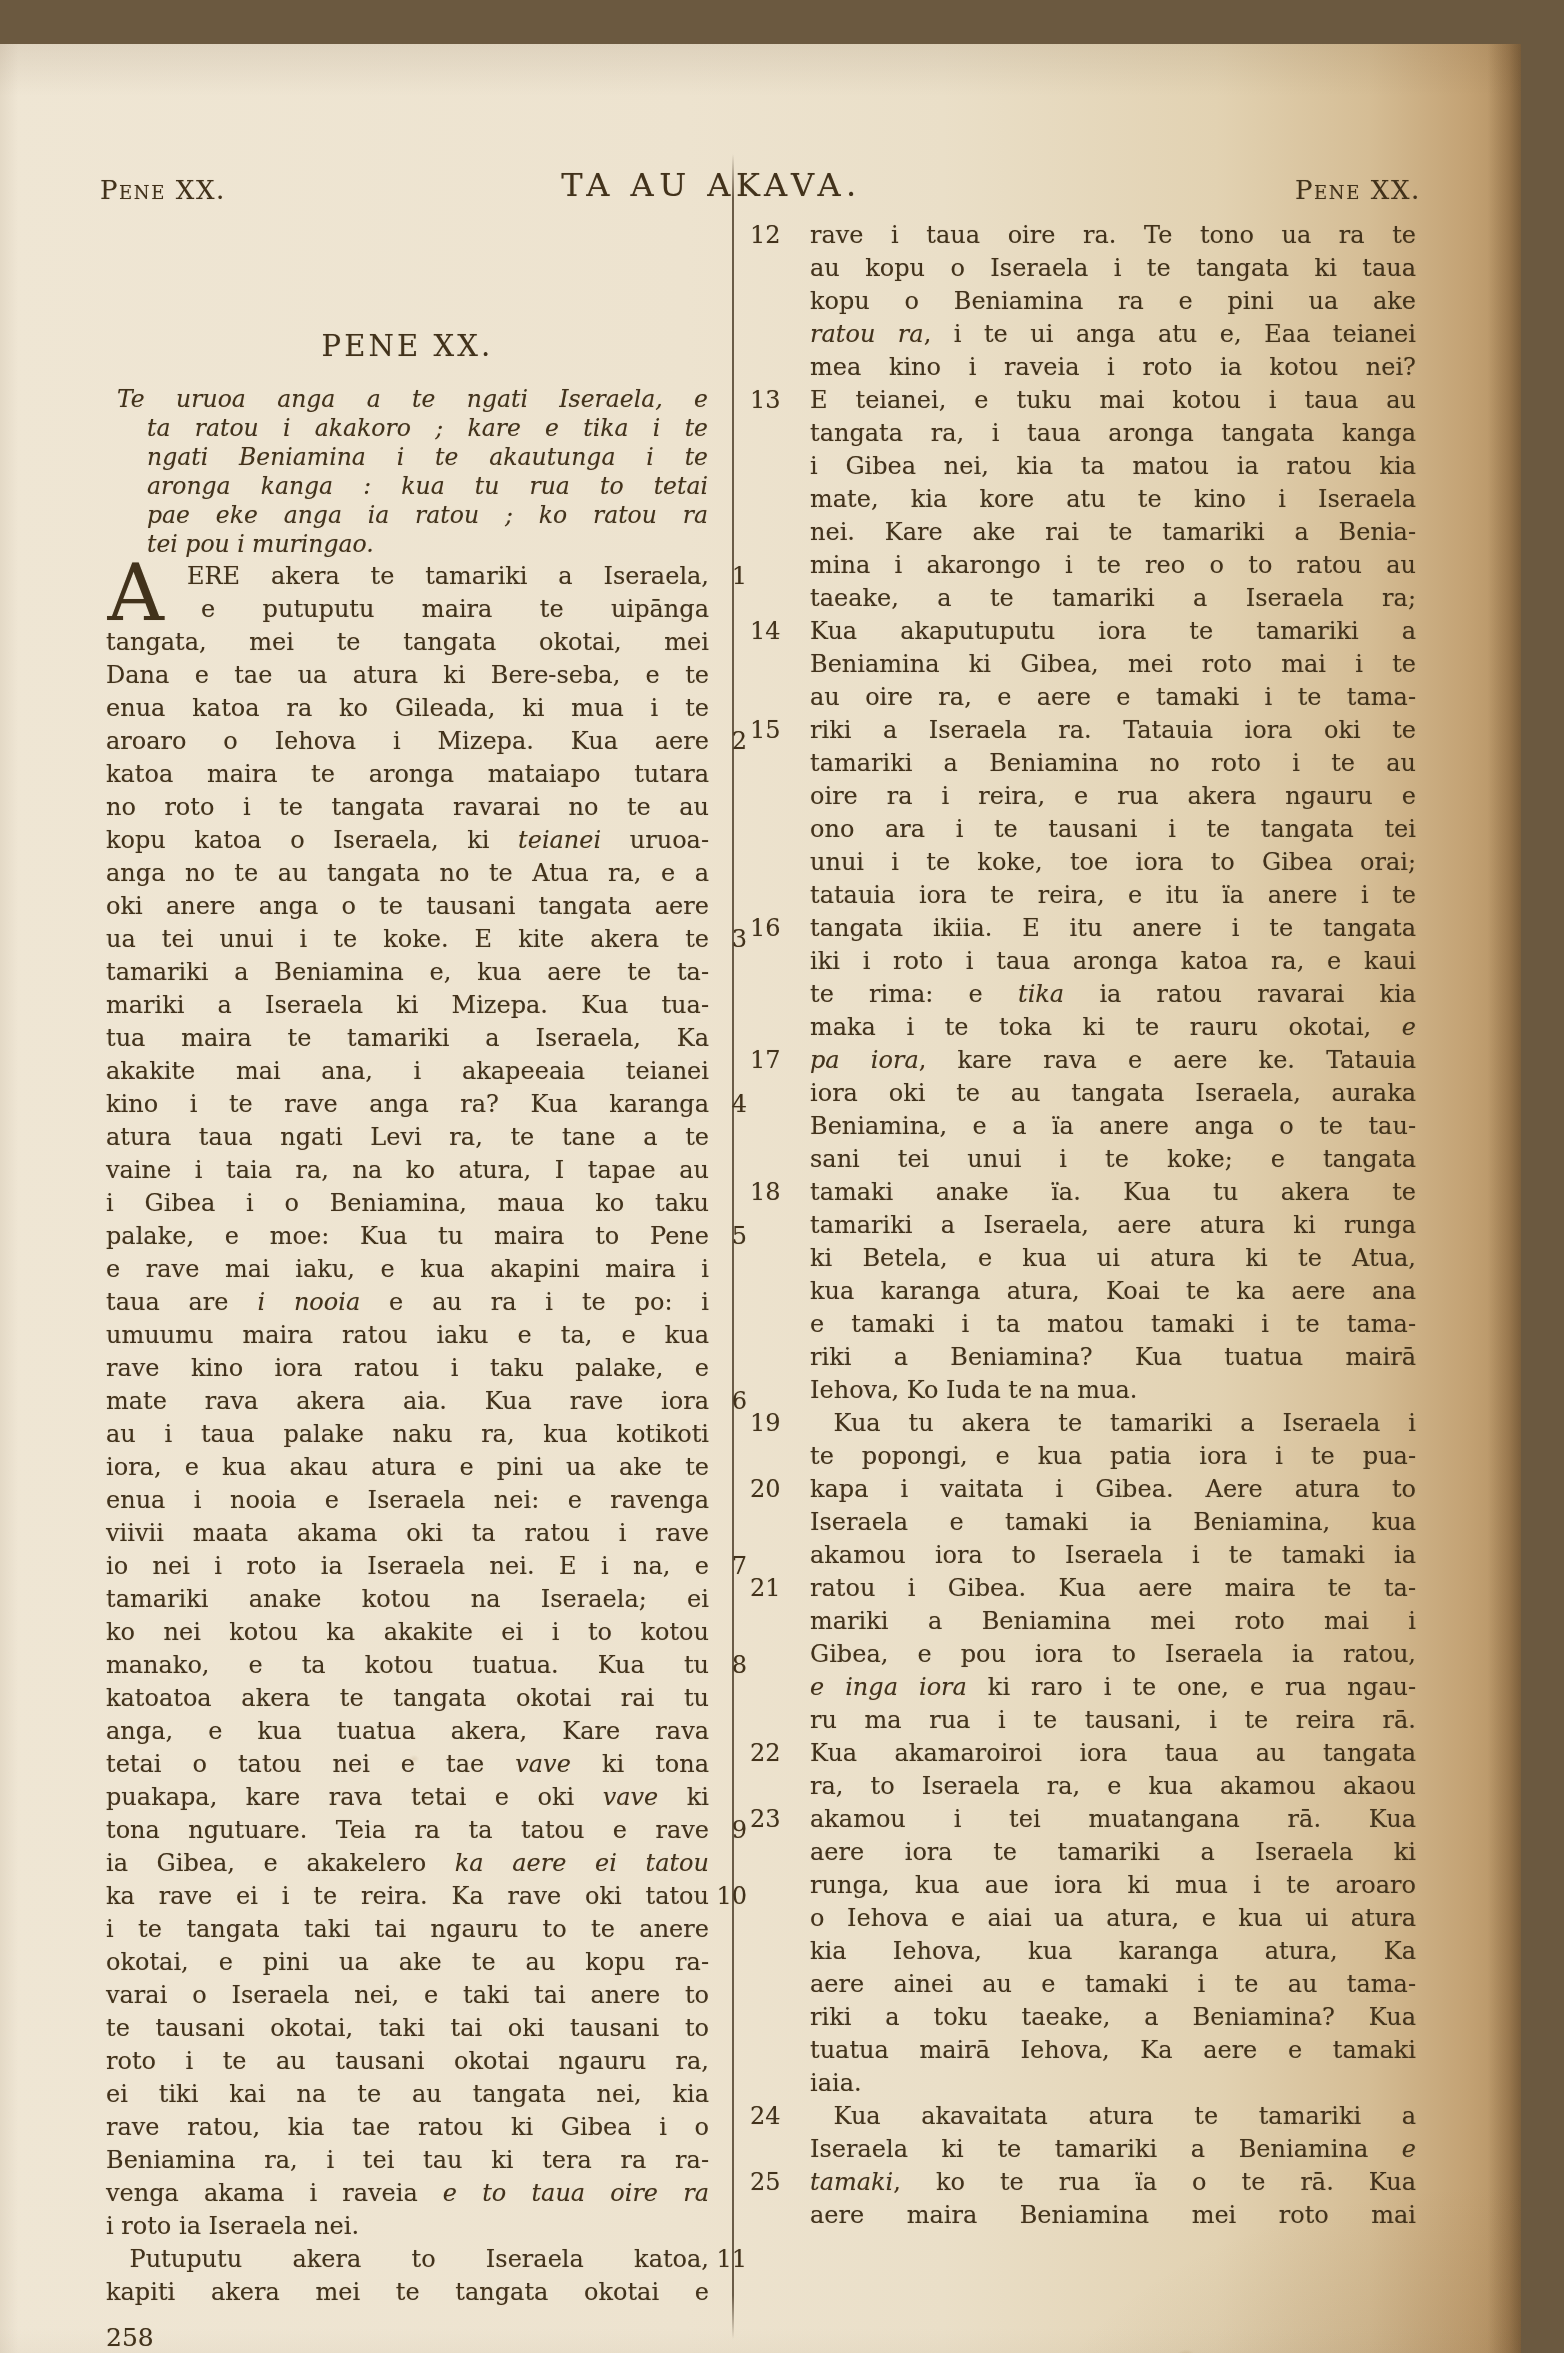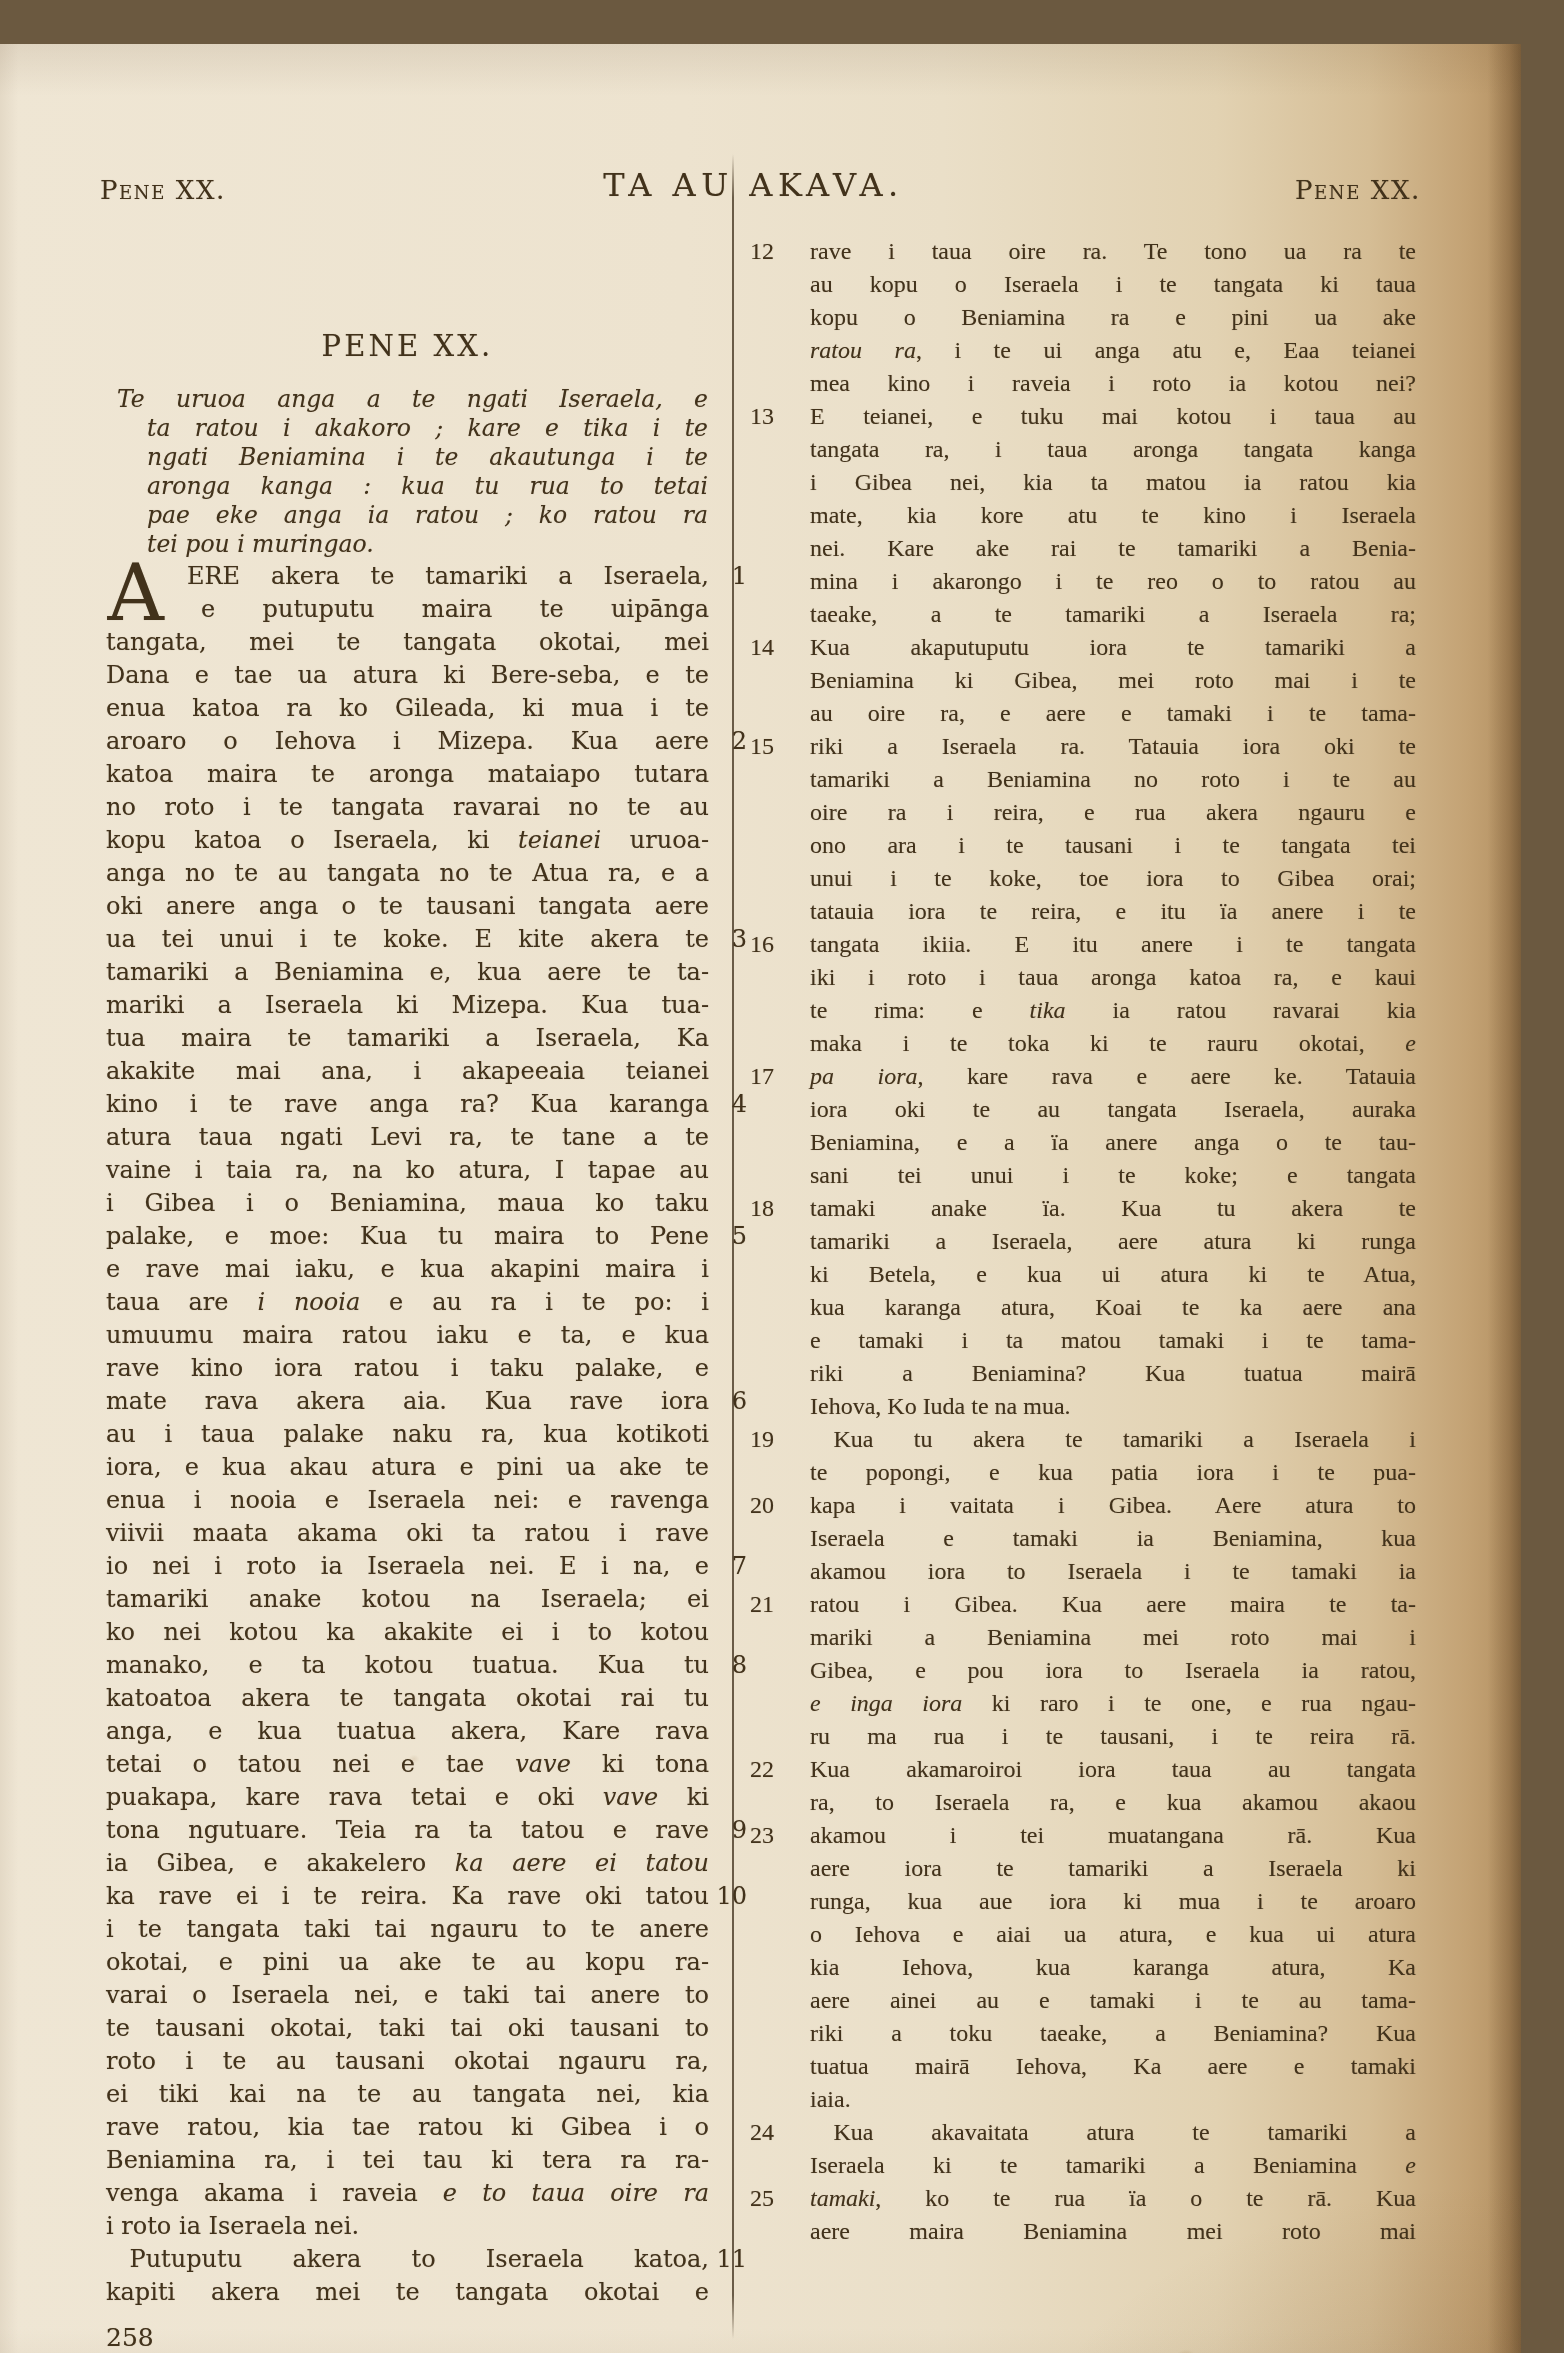--- a/index.html
+++ b/index.html
@@ -12,33 +12,33 @@
     background:
       radial-gradient(14px 11px at 1186px 2313px, rgba(140,95,40,0.22), rgba(0,0,0,0) 70%),
       radial-gradient(7.8px 6.3px at 414px 1715px, rgba(140,95,40,0.12), rgba(0,0,0,0) 70%),
       radial-gradient(704px 407px at 100% 103%, rgba(120,85,45,0.22), rgba(0,0,0,0) 70%),
       linear-gradient(180deg, rgba(90,60,30,0.10) 0px, rgba(0,0,0,0) 2.2%, rgba(0,0,0,0) 97%, rgba(120,90,60,0.10) 100%),
       linear-gradient(90deg, rgba(90,60,30,0.08) 0%, rgba(0,0,0,0) 1.2%, rgba(0,0,0,0) 97.8%, rgba(90,60,30,0.30) 99.2%, rgba(58,38,18,0.45) 100%),
       linear-gradient(90deg, #efe6d4 0%, #ede3cf 45%, #eadfc8 62%, #e2d2b2 80%, #d5bd95 90%, #c3a274 96.5%, #b18e5f 100%);
     margin-top: 44px;
   }
   .runhead{position:absolute;font-variant:small-caps;font-size:26px;letter-spacing:1.6px;white-space:nowrap;}
-  .runhead-center{position:absolute;top:122px;left:519px;width:469px;text-align:center;
+  .runhead-center{position:absolute;top:122px;left:477px;width:469px;text-align:center;
     font-size:32px;letter-spacing:5.5px;white-space:nowrap;}
   .chapter-title{position:absolute;top:285px;left:106px;width:603px;text-align:center;
     font-size:29px;letter-spacing:3.1px;}
   .summary{position:absolute;top:341px;left:117px;width:591px;
     font-style:italic;font-size:23.5px;line-height:29px;}
   .summary .sline{padding-left:30px;text-align:justify;text-align-last:justify;}
   .summary .sline:first-child{padding-left:0;}
   .summary .sline.short{text-align-last:left;}
   .col{position:absolute;font-size:24px;}
   .col-left{left:106px;top:516px;width:603px;}
   .col-left .line{line-height:33px;}
-  .col-right{left:810px;top:191px;width:606px;font-family:Liberation Serif, serif;}
+  .col-right{left:810px;top:175px;width:606px;}
   .col-right .line{line-height:33px;}
   .line{position:relative;text-align:justify;text-align-last:justify;white-space:normal;}
   .line.short{text-align-last:left;}
   .line.ind{text-indent:23.5px;}
   .line.dc1{padding-left:81px;}
   .line.dc2{padding-left:95px;}
   .it{font-style:italic;}
   .vnum{position:absolute;top:0;font-style:normal;text-indent:0;}
   .col-left .vnum{right:-38px;}
   .col-right .vnum{left:-60px;}

